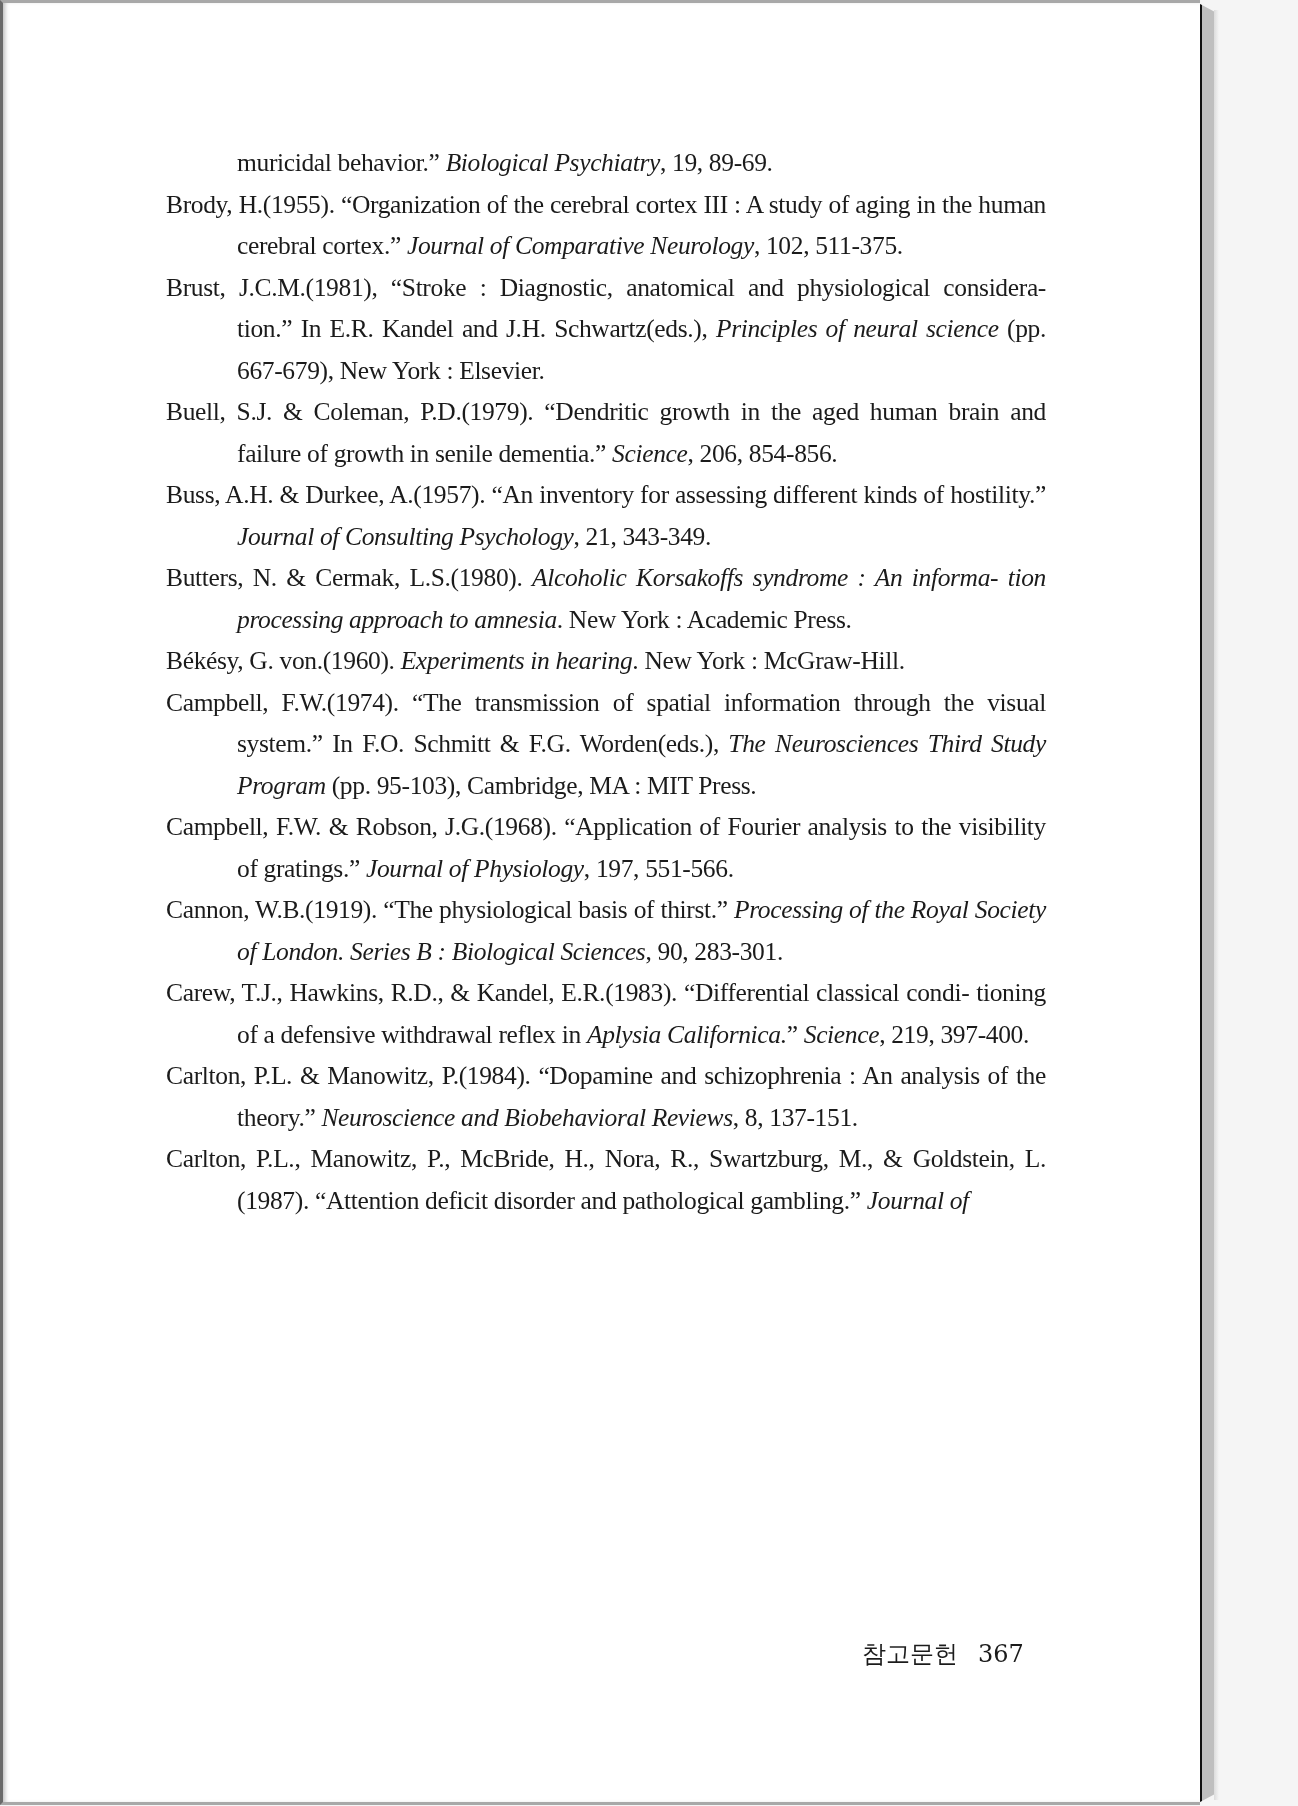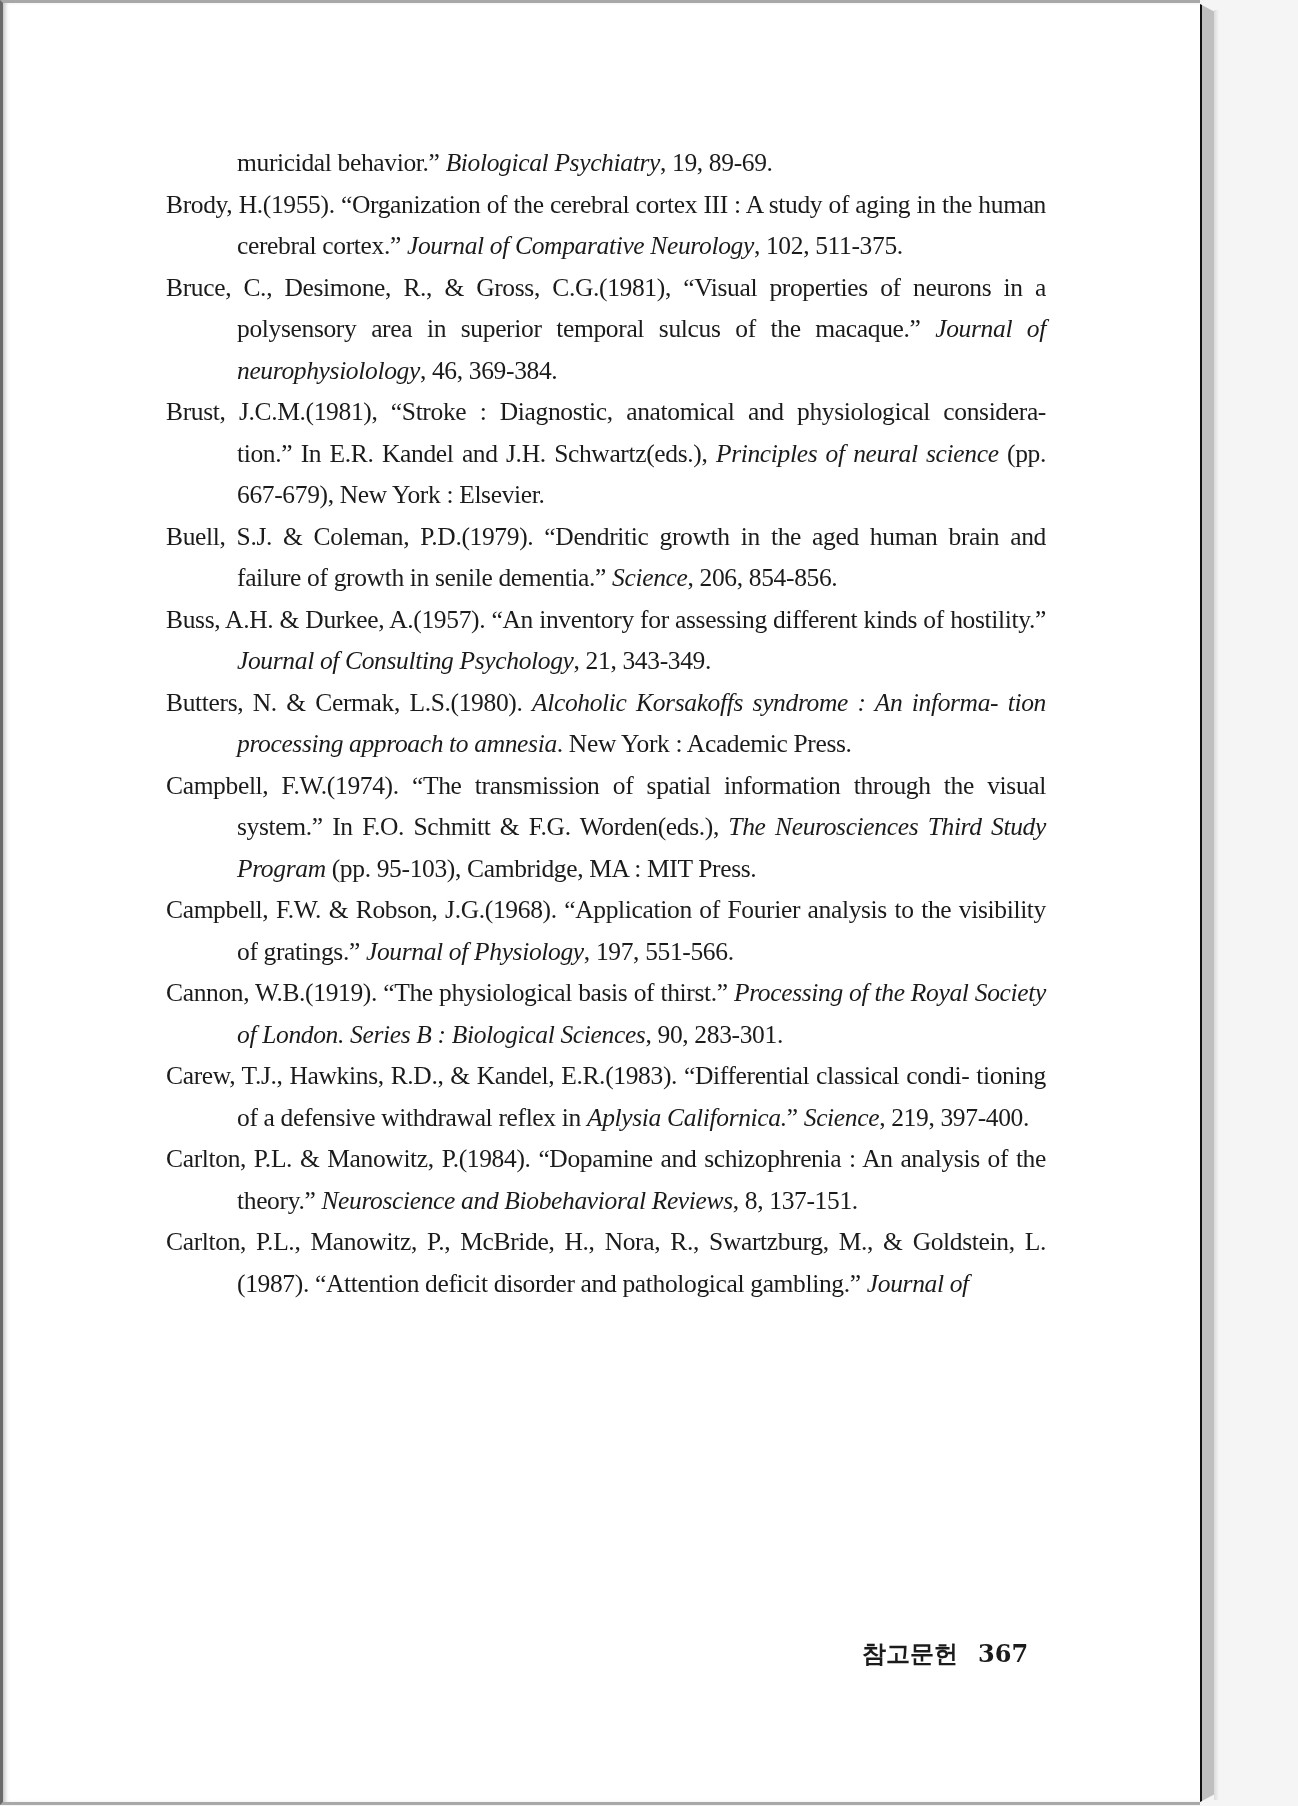--- a/index.html
+++ b/index.html
@@ -44,42 +44,42 @@
       margin: 0;
       padding-left: 71px;
       text-indent: -71px;
       text-align: justify;
       text-align-last: left;
     }
     .ref.cont { padding-left: 71px; text-indent: 0; }
     .ref i { }
     .footer {
       position: absolute; left: 862px; top: 1638px;
-      font-size: 24px; font-weight: bold; color: #1b1b1b;
+      font-size: 24px; font-weight: normal; color: #1b1b1b;
       font-family: "DejaVu Sans", sans-serif;
       white-space: pre;
       text-align: right;
     }
     .footer .pg { margin-left: 20px; font-family: "DejaVu Serif", serif; }
   </style>
 </head>
 <body>
 
 <div class="page"></div>
 <div class="page-flap"></div>
 <div class="flap-shadow"></div>
 
 <div class="refs" id="refs">
     <p class="ref cont"><span>muricidal behavior.” </span><i>Biological Psychiatry</i><span>, 19, 89-69.</span></p>
     <p class="ref"><span>Brody, H.(1955). “Organization of the cerebral cortex III : A study of aging in the human cerebral cortex.” </span><i>Journal of Comparative Neurology</i><span>, 102, 511-375.</span></p>
-    <p class="ref"><span>Bruce, C., Desimone, R., &amp; Gross, C.G.(1981), “Visual properties of neurons in a polysensory area in superior temporal sulcus of the macaque.” </span><i>Journal of neurophysiolology</i><span>, 46, 369-384.</span></p>
     <p class="ref"><span>Brust, J.C.M.(1981), “Stroke : Diagnostic, anatomical and physiological considera- tion.” In E.R. Kandel and J.H. Schwartz(eds.), </span><i>Principles of neural science</i><span> (pp. 667-679), New York : Elsevier.</span></p>
     <p class="ref"><span>Buell, S.J. &amp; Coleman, P.D.(1979). “Dendritic growth in the aged human brain and failure of growth in senile dementia.” </span><i>Science</i><span>, 206, 854-856.</span></p>
     <p class="ref"><span>Buss, A.H. &amp; Durkee, A.(1957). “An inventory for assessing different kinds of hostility.” </span><i>Journal of Consulting Psychology</i><span>, 21, 343-349.</span></p>
     <p class="ref"><span>Butters, N. &amp; Cermak, L.S.(1980). </span><i>Alcoholic Korsakoffs syndrome : An informa- tion processing approach to amnesia</i><span>. New York : Academic Press.</span></p>
+    <p class="ref"><span>Békésy, G. von.(1960). </span><i>Experiments in hearing</i><span>. New York : McGraw-Hill.</span></p>
     <p class="ref"><span>Campbell, F.W.(1974). “The transmission of spatial information through the visual system.” In F.O. Schmitt &amp; F.G. Worden(eds.), </span><i>The Neurosciences Third Study Program</i><span> (pp. 95-103), Cambridge, MA : MIT Press.</span></p>
     <p class="ref"><span>Campbell, F.W. &amp; Robson, J.G.(1968). “Application of Fourier analysis to the visibility of gratings.” </span><i>Journal of Physiology</i><span>, 197, 551-566.</span></p>
     <p class="ref"><span>Cannon, W.B.(1919). “The physiological basis of thirst.” </span><i>Processing of the Royal Society of London. Series B : Biological Sciences</i><span>, 90, 283-301.</span></p>
     <p class="ref"><span>Carew, T.J., Hawkins, R.D., &amp; Kandel, E.R.(1983). “Differential classical condi- tioning of a defensive withdrawal reflex in </span><i>Aplysia Californica.</i><span>” </span><i>Science</i><span>, 219, 397-400.</span></p>
     <p class="ref"><span>Carlton, P.L. &amp; Manowitz, P.(1984). “Dopamine and schizophrenia : An analysis of the theory.” </span><i>Neuroscience and Biobehavioral Reviews</i><span>, 8, 137-151.</span></p>
     <p class="ref"><span>Carlton, P.L., Manowitz, P., McBride, H., Nora, R., Swartzburg, M., &amp; Goldstein, L.(1987). “Attention deficit disorder and pathological gambling.” </span><i>Journal of</i></p>
   </div>
 
 <div class="footer"><span>참고문헌</span><span class="pg">367</span></div>
 

